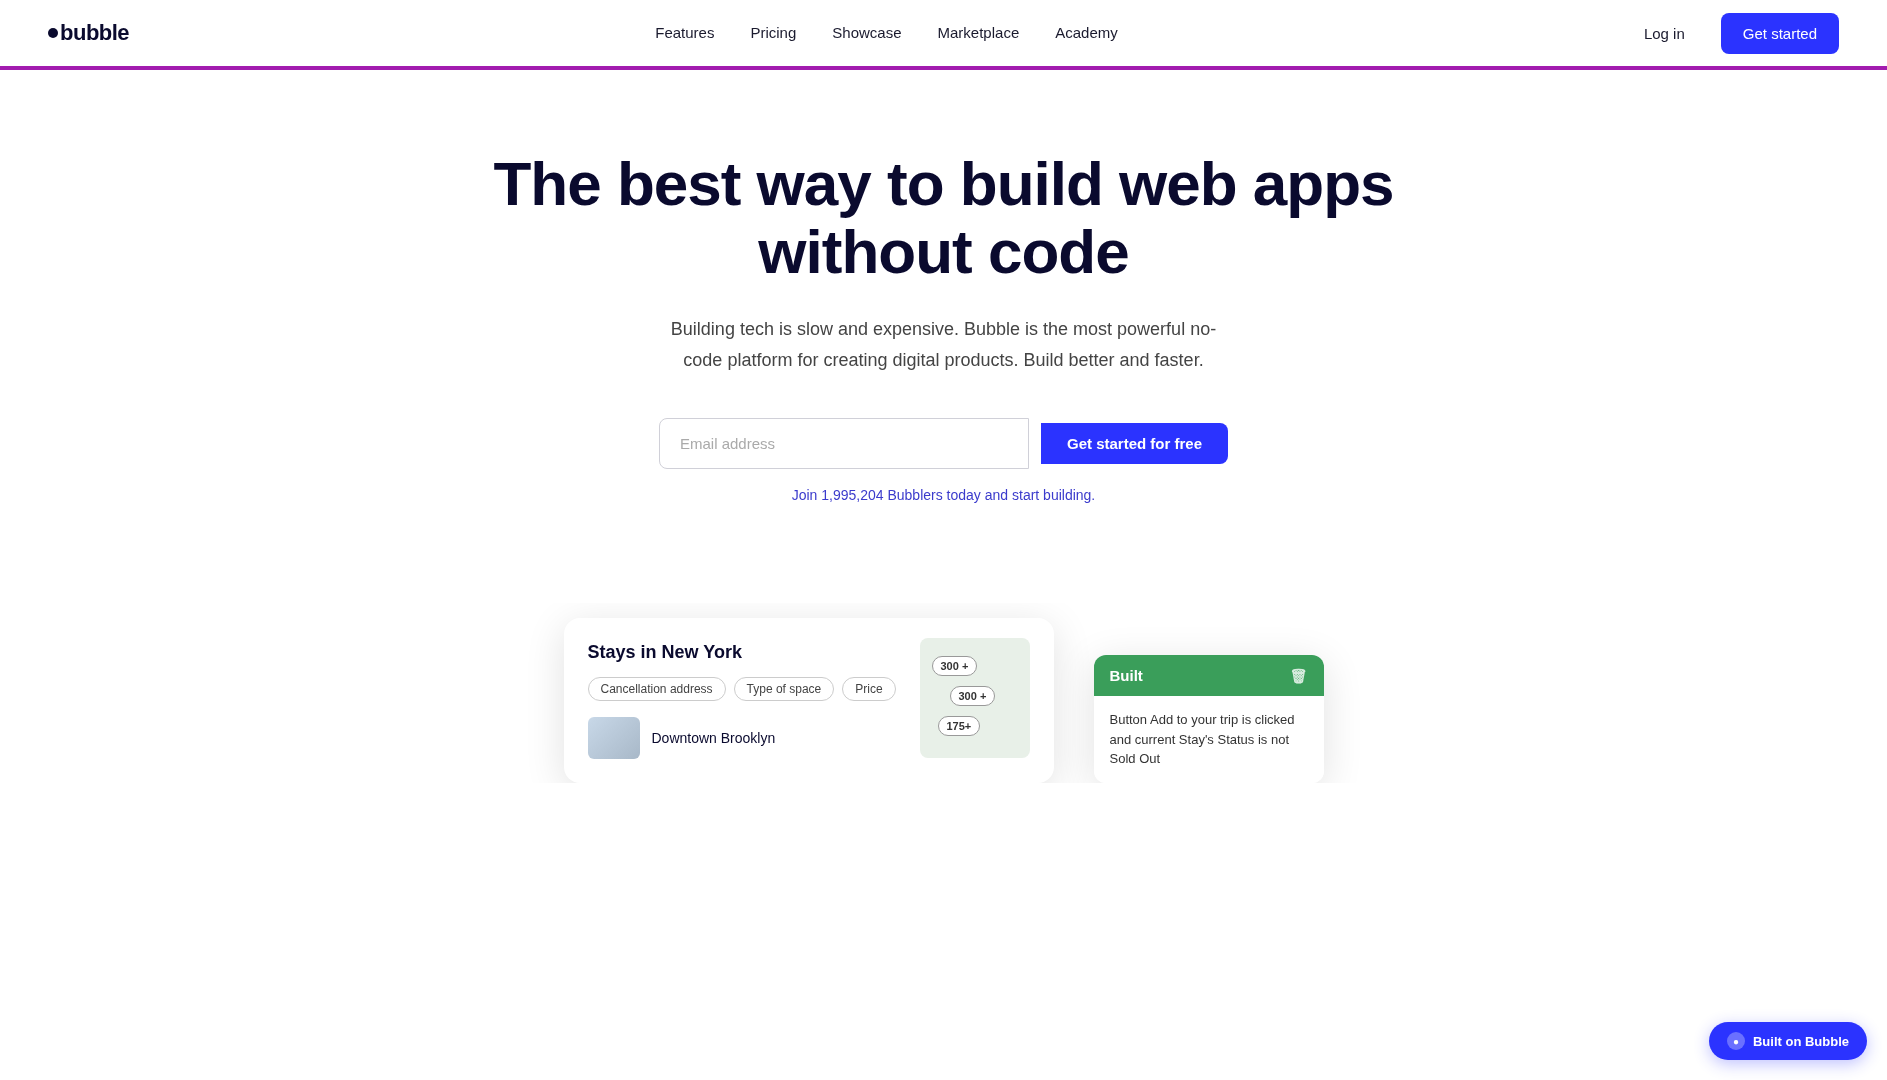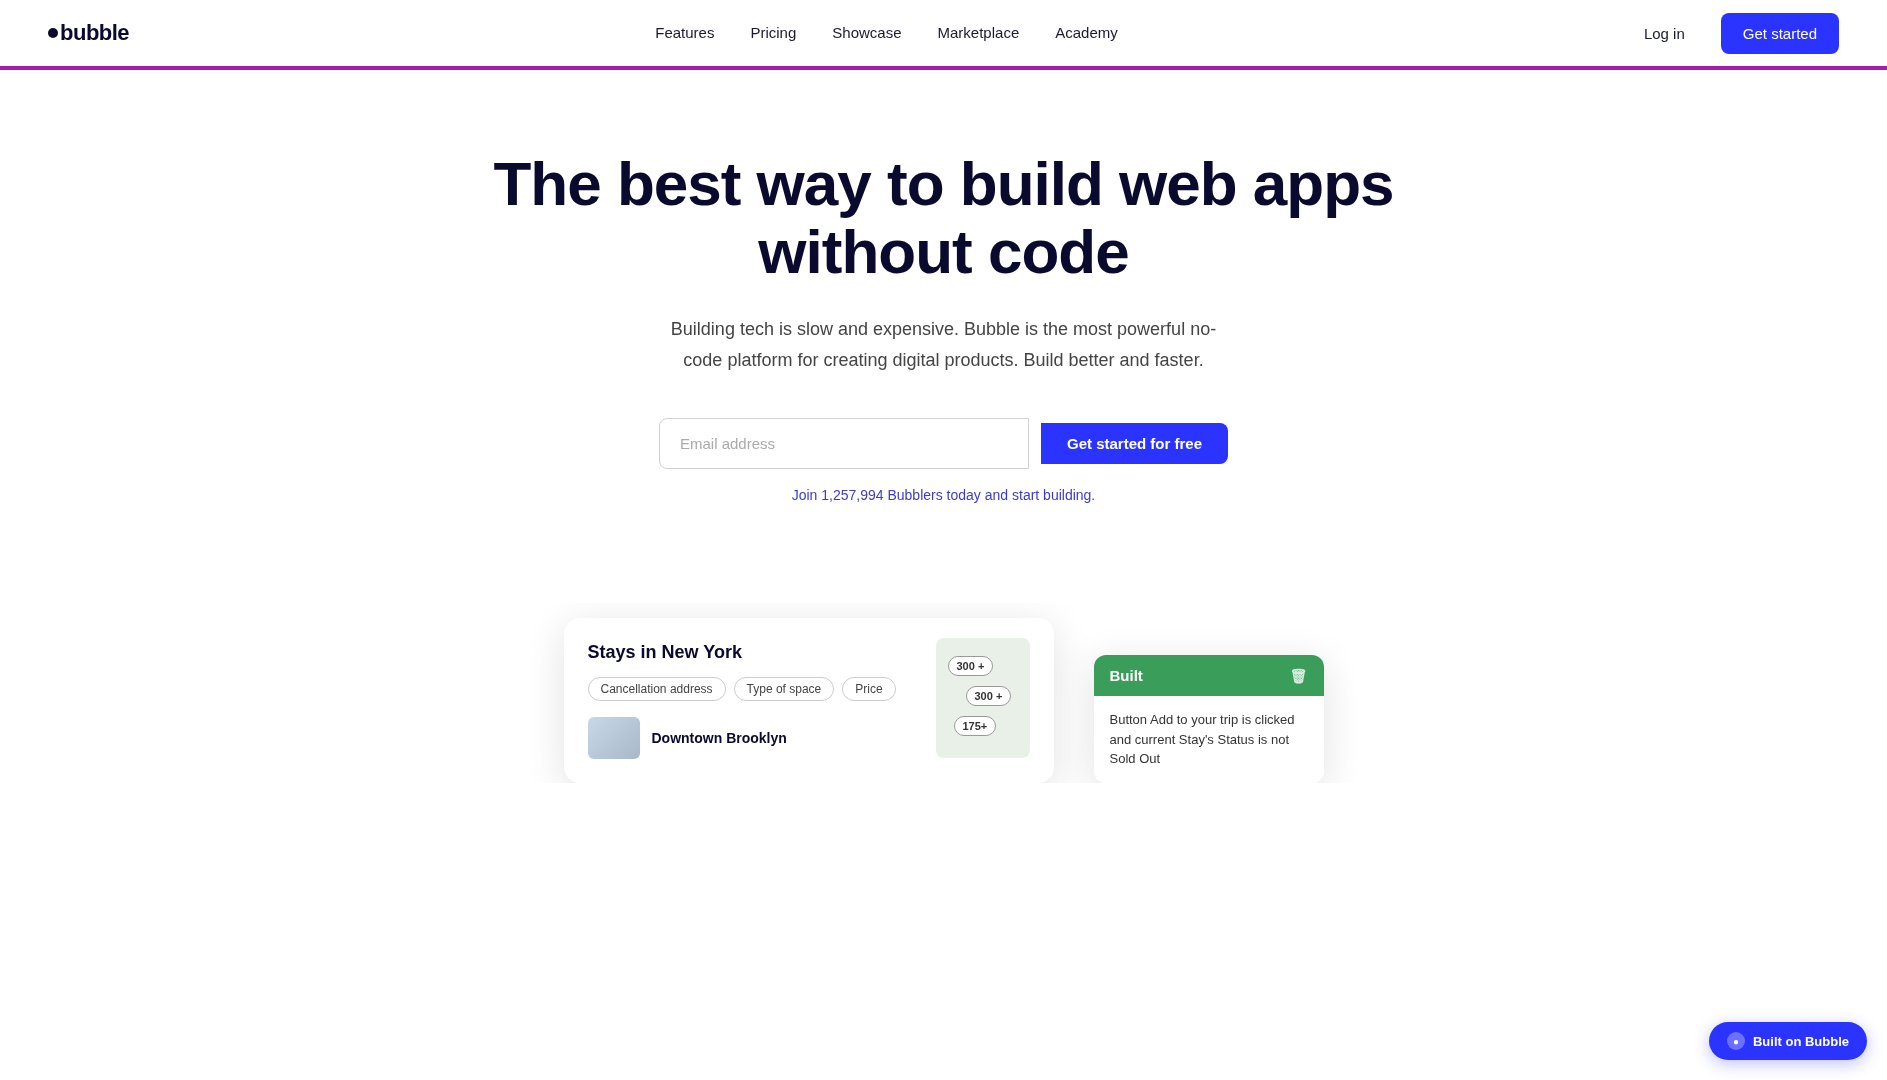--- a/index.html
+++ b/index.html
@@ -202,21 +202,21 @@
       padding: 4px 12px;
       font-size: 12px;
       color: #444;
       background: #fff;
     }
 
     .preview-app-map {
       position: absolute;
       right: 24px;
       top: 20px;
-      width: 94px;
+      width: 110px;
       height: 120px;
       background: #e8f0e8;
       border-radius: 8px;
       overflow: hidden;
     }
 
     .map-cluster {
       position: absolute;
       background: #fff;
       border: 1.5px solid #999;
@@ -238,21 +238,21 @@
     .listing-thumb {
       width: 52px;
       height: 42px;
       background: linear-gradient(135deg, #c8d8e8, #a8b8c8);
       border-radius: 6px;
       flex-shrink: 0;
     }
 
     .listing-name {
       font-size: 14px;
-      font-weight: 700;
+      font-weight: 400;
       color: #0a0a2e;
     }
 
     
     .preview-card-workflow {
       background: #fff;
       border-radius: 12px;
       box-shadow: 0 8px 40px rgba(0,0,0,0.12);
       width: 230px;
       overflow: hidden;
@@ -350,21 +350,21 @@
 
 <section class="hero">
   <h1 class="hero-title">The best way to build web apps without code</h1>
   <p class="hero-subtitle">Building tech is slow and expensive. Bubble is the most powerful no-code platform for creating digital products. Build better and faster.</p>
 
   <div class="hero-form">
     <input class="hero-email-input" type="email" placeholder="Email address" style="">
     <button class="hero-cta-btn">Get started for free</button>
   </div>
 
-  <p class="hero-social-proof">Join 1,257,994 Bubblers today and start building.</p>
+  <p class="hero-social-proof">Join 1,995,204 Bubblers today and start building.</p>
 </section>
 
 <div class="preview-section">
 
   <div class="preview-card-app">
     <div class="preview-app-title">Stays in New York</div>
 
     <div class="preview-app-filters">
       <span class="filter-tag">Cancellation address</span>
       <span class="filter-tag">Type of space</span>

